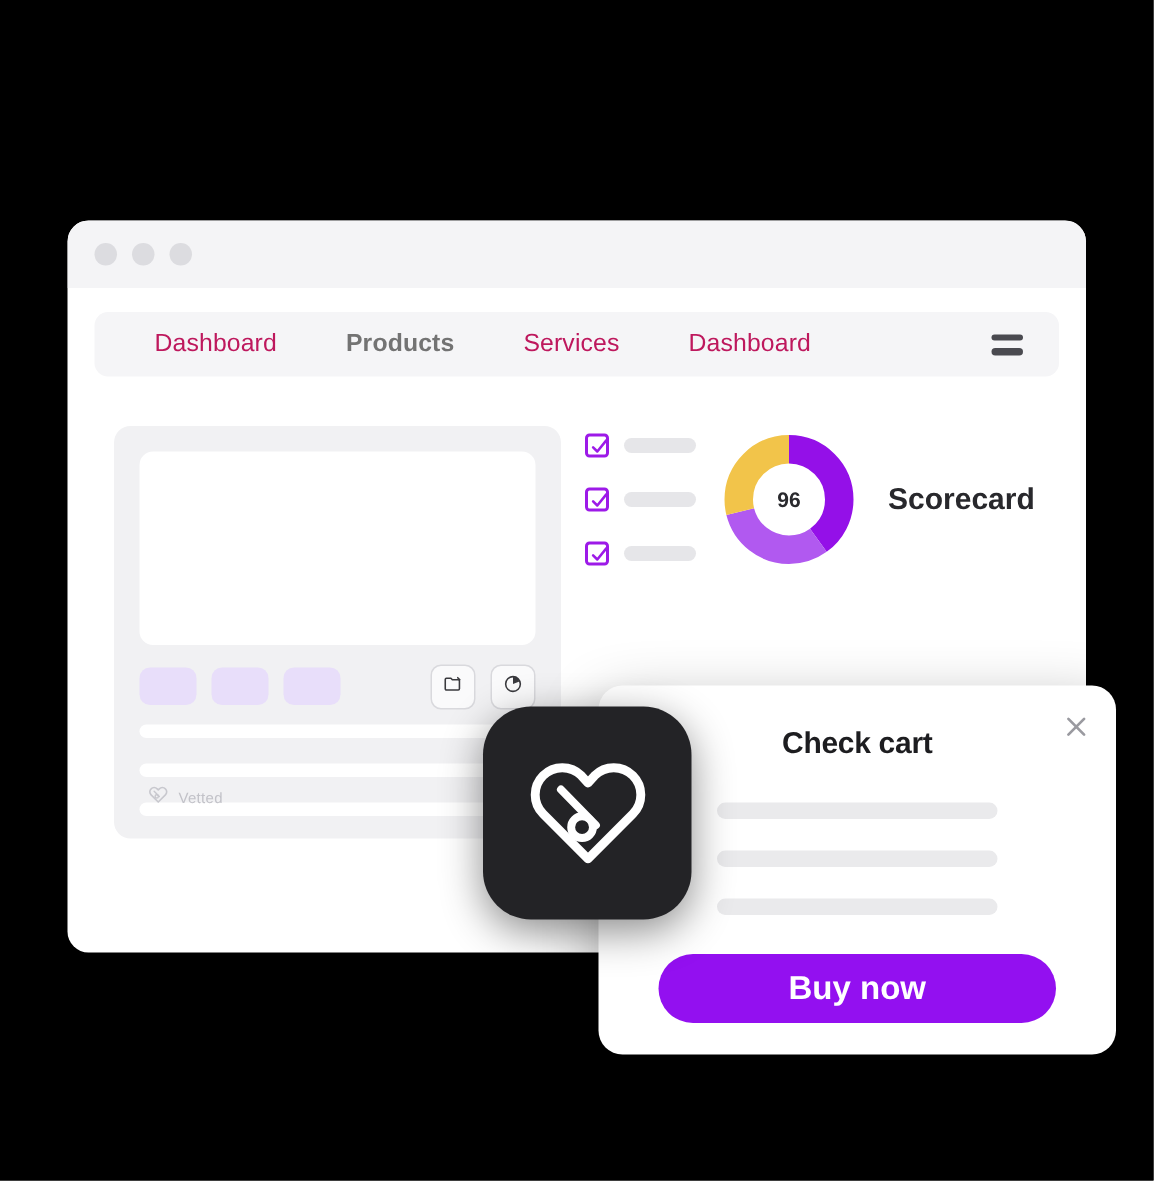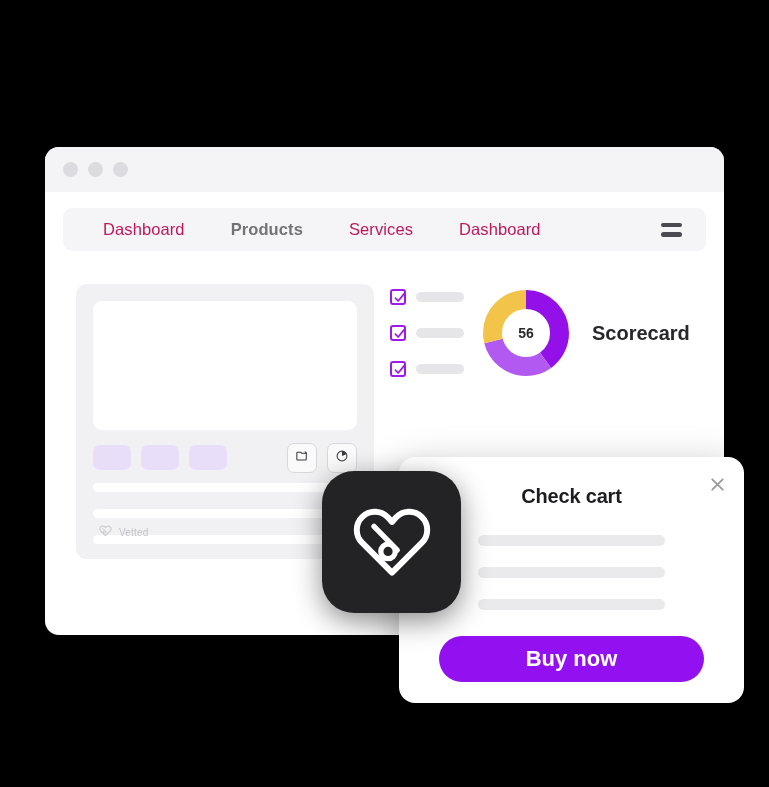--- a/index.html
+++ b/index.html
@@ -405,21 +405,21 @@
         <div class="check-bar"></div>
       </div>
     </div>
 
     <div class="donut-wrap">
       <svg id="donut-svg" width="92" height="92" viewBox="0 0 92 92">
           <circle cx="46" cy="46" r="33.5" fill="none" stroke="#9410e8" stroke-width="19" stroke-dasharray="84.19468311620646 210.48670779051614" stroke-dashoffset="0" transform="rotate(-90 46 46)"></circle>
           <circle cx="46" cy="46" r="33.5" fill="none" stroke="#b159f0" stroke-width="19" stroke-dasharray="65.25087941506 210.48670779051614" stroke-dashoffset="-84.19468311620646" transform="rotate(-90 46 46)"></circle>
           <circle cx="46" cy="46" r="33.5" fill="none" stroke="#f2c44a" stroke-width="19" stroke-dasharray="61.041145259249674 210.48670779051614" stroke-dashoffset="-149.44556253126646" transform="rotate(-90 46 46)"></circle>
         </svg>
-      <div class="donut-center-label">56</div>
+      <div class="donut-center-label">96</div>
     </div>
 
     <div class="scorecard-label">Scorecard</div>
   </div>
 
 </div>
 
 <div class="logo-tile">
   <span>
     <svg width="88" height="80" viewBox="0 0 20 18">

